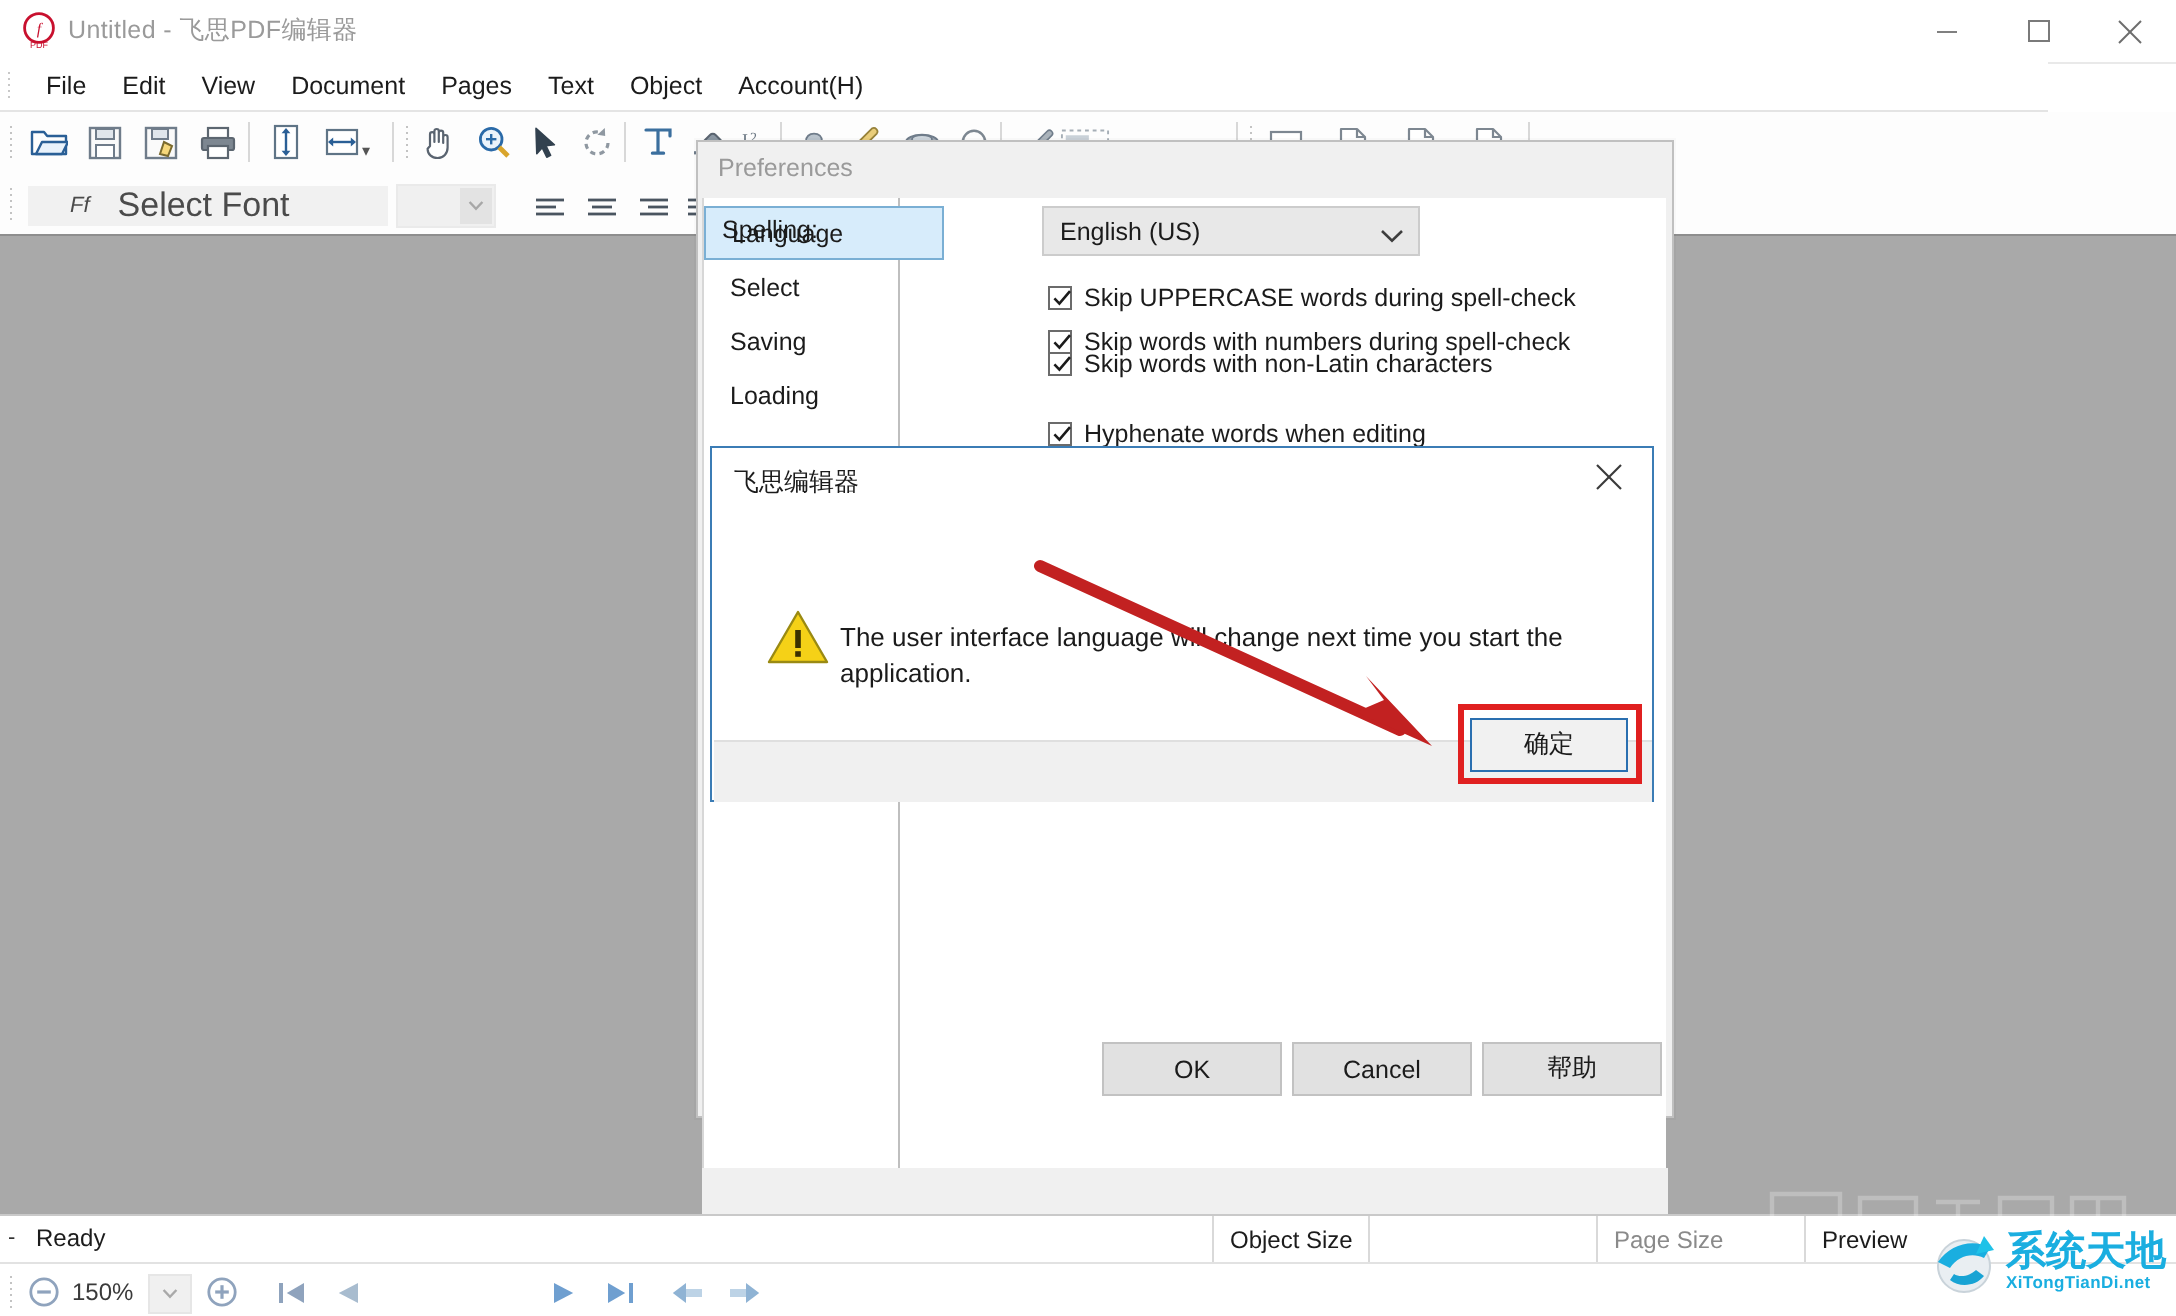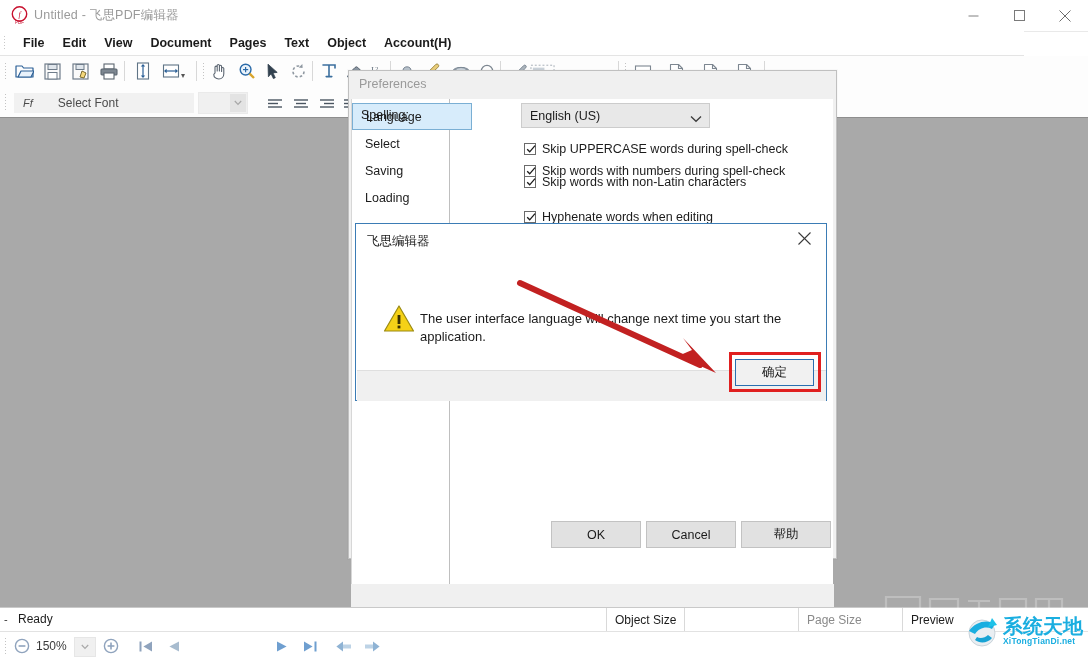--- a/index.html
+++ b/index.html
@@ -38,21 +38,20 @@
   .win-btn.min  { right: 92px; }
   .win-btn.max  { right: 46px; }
   .win-btn.close{ right: 0px; }
   .win-btn svg { display: block; }
 
   
   .menubar {
     position: absolute; left: 0; top: 31px; width: 1024px; height: 24px;
     background: #ffffff;
     border-bottom: 1px solid #e4e4e4;
-    font-weight: bold;
   }
   .menubar .grip {
     position: absolute; left: 3px; top: 4px; width: 3px; height: 16px;
   }
   .menu-items { position: absolute; left: 14px; top: 0; height: 24px; display: flex; align-items: center; }
   .menu-item {
     font-size: 12.5px; color: #1b1b1b; padding: 2px 9px; white-space: nowrap;
     cursor: default;
   }
 
@@ -84,22 +83,22 @@
     display:flex; align-items:center; justify-content:center;
     font-size: 8px; color:#555;
   }
 
   
   .font-box {
     position: absolute; left: 14px; top: 93px; width: 178px; height: 18px;
     background: #f1f1f1; border: 1px solid #f1f1f1;
     display: flex; align-items: center;
   }
-  .font-ff { font-size: 11px; color: #4a4a4a; margin-left: 8px; font-style: italic; }
-  .font-label { font-size: 12px; color: #4b4b4b; margin-left: 25px; }
+  .font-ff { font-size: 11px; color: #4a4a4a; margin-left: 20px; font-style: italic; }
+  .font-label { font-size: 17px; color: #4b4b4b; margin-left: 14px; }
   .size-box {
     position: absolute; left: 198px; top: 92px; width: 48px; height: 20px;
     background: #f0f0f0; border: 1px solid #eaeaea;
   }
   .size-drop {
     position: absolute; right: 1px; top: 1px; width: 16px; height: 18px;
     background: #e3e3e3;
     display:flex; align-items:center; justify-content:center;
   }
 

